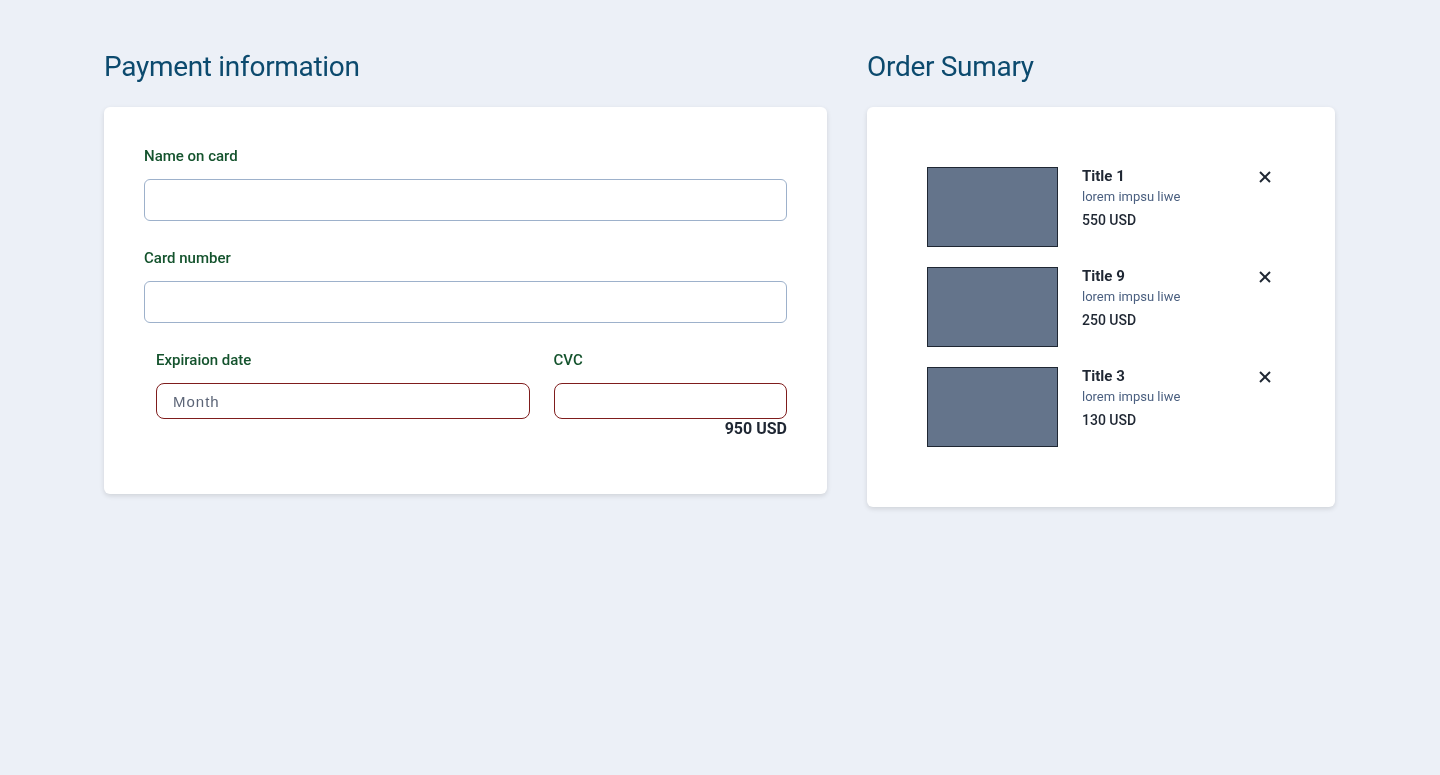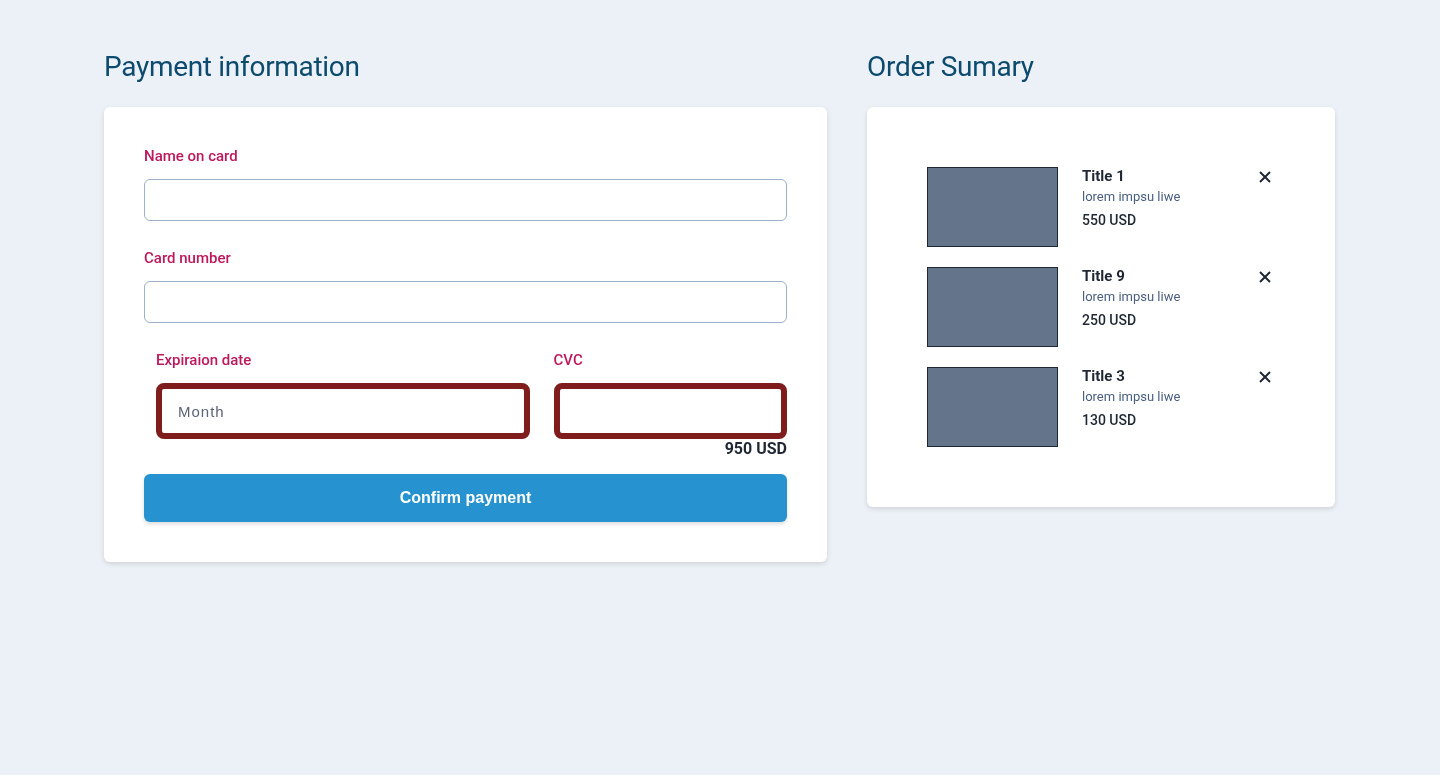--- a/index.html
+++ b/index.html
@@ -38,21 +38,21 @@
     }
     .order-card {
       padding: 60px;
     }
     .form-group {
       margin-bottom: 28px;
     }
     .form-label {
       display: block;
       font-size: 15px;
-      color: #be185d;
+      color: #14532d;
       font-weight: 500;
       margin-bottom: 14px;
     }
     .form-input {
       width: 100%;
       height: 42px;
       border: 1px solid #9db1cb;
       border-radius: 6px;
       padding: 0 14px;
       font-size: 15px;
@@ -72,22 +72,22 @@
       margin-bottom: 14px;
     }
     .exp-row {
       display: flex;
       gap: 26px;
     }
     .exp-row .exp-input {
       flex: 1;
     }
     .exp-input, .cvc-input {
-      height: 56px;
-      border: 6px solid #7f1d1d;
+      height: 36px;
+      border: 1px solid #7f1d1d;
       border-radius: 8px;
       padding: 0 16px;
       font-size: 15px;
       color: #5b6476;
       letter-spacing: 1px;
       background: #fff;
       outline: none;
       width: 100%;
     }
     .cvc-input {
@@ -195,21 +195,20 @@
         </div>
       </div>
       <div class="inline-col">
         <label class="form-label">CVC</label>
         <input type="text" class="cvc-input" value="" style="">
       </div>
     </div>
     <div class="total-row">
       <span class="total-text">950 USD</span>
     </div>
-    <button class="confirm-btn">Confirm payment</button>
   </div>
 </div>
 
 <div class="column-right">
   <h1 class="section-title">Order Sumary</h1>
   <div class="card order-card">
 
     <div class="order-item">
       <div class="thumb"></div>
       <div class="item-info">

